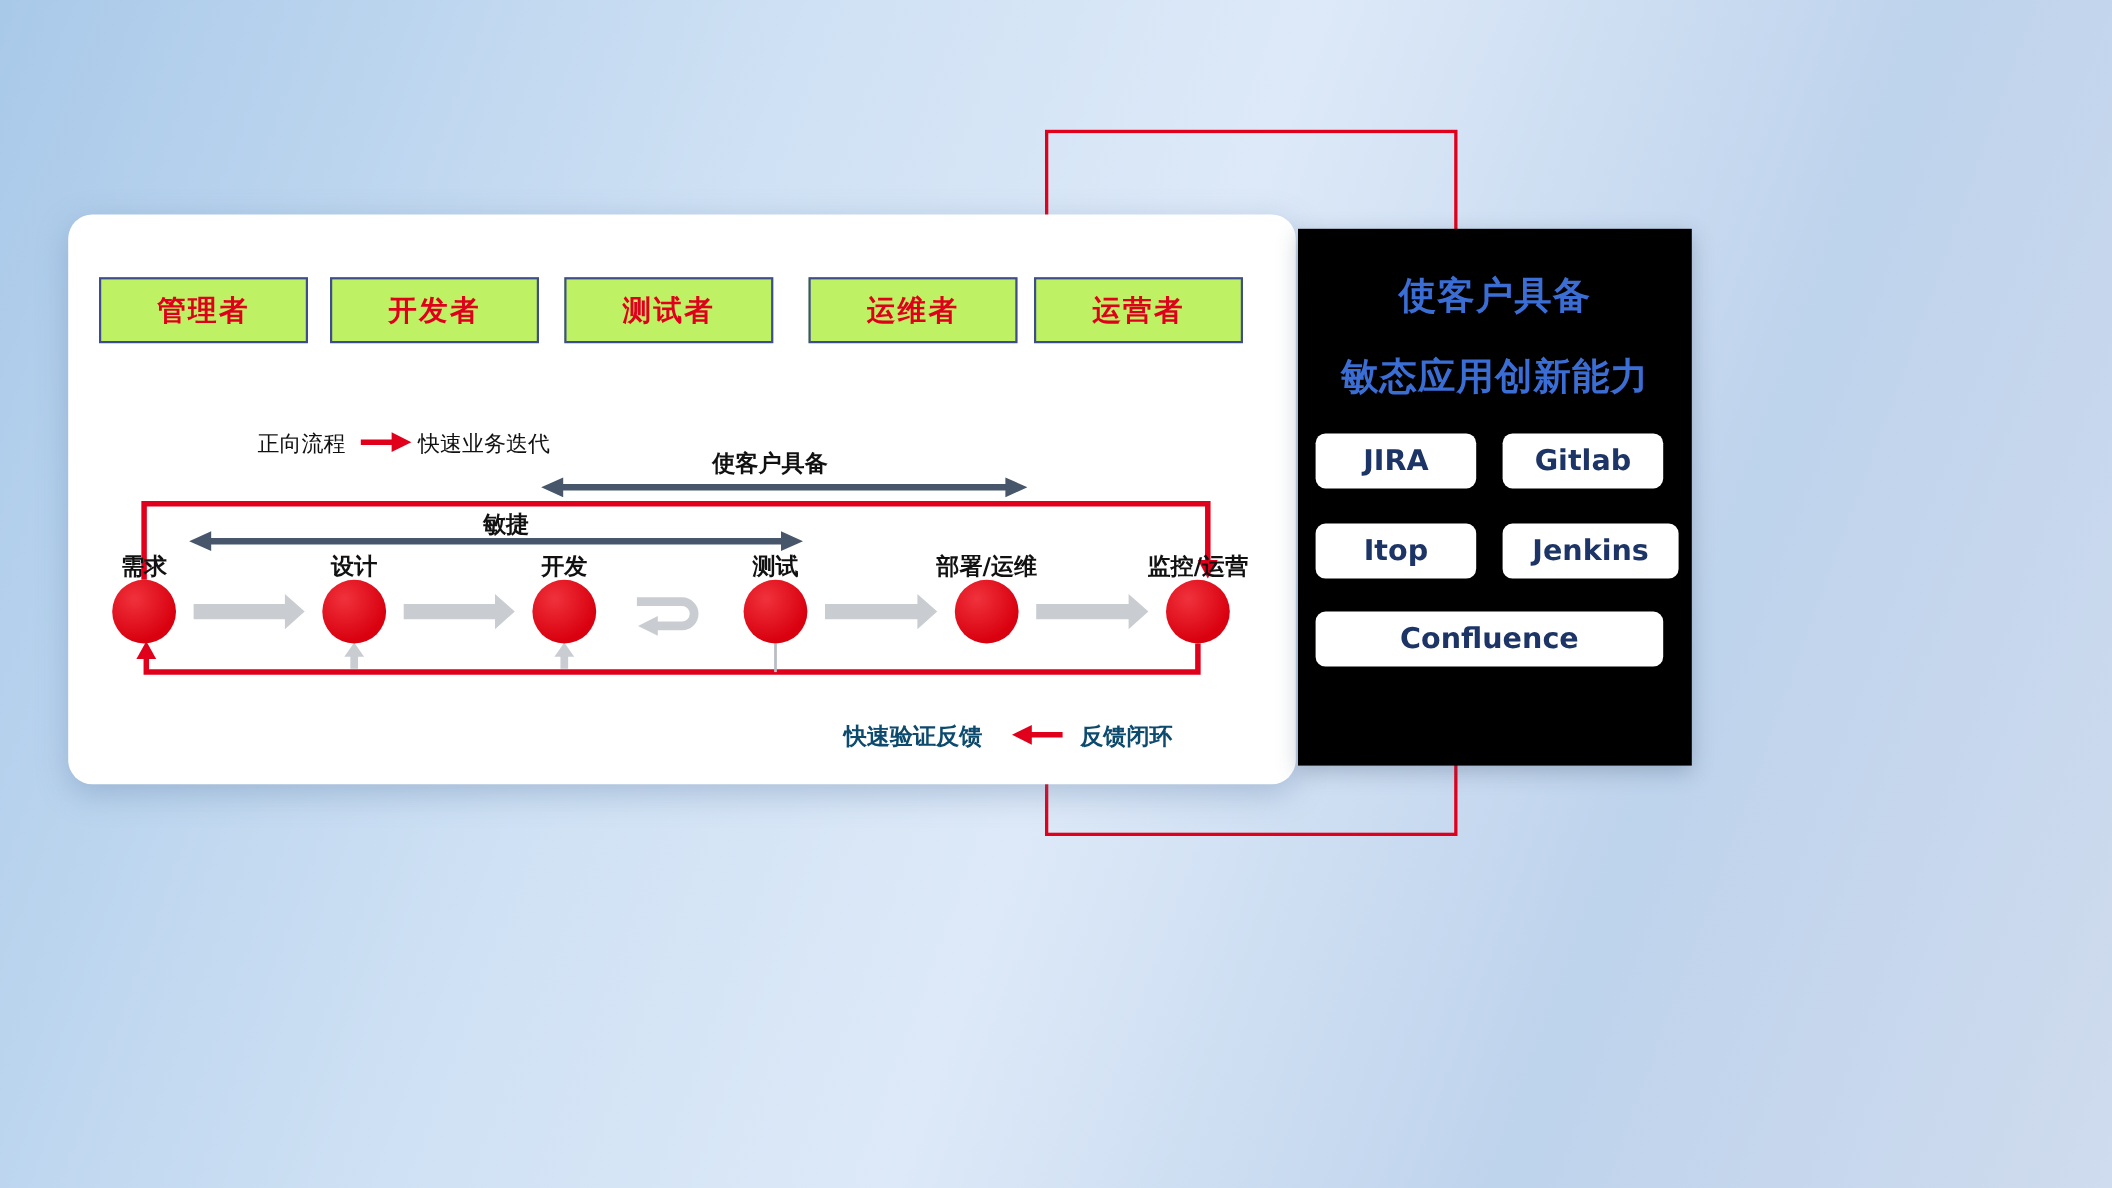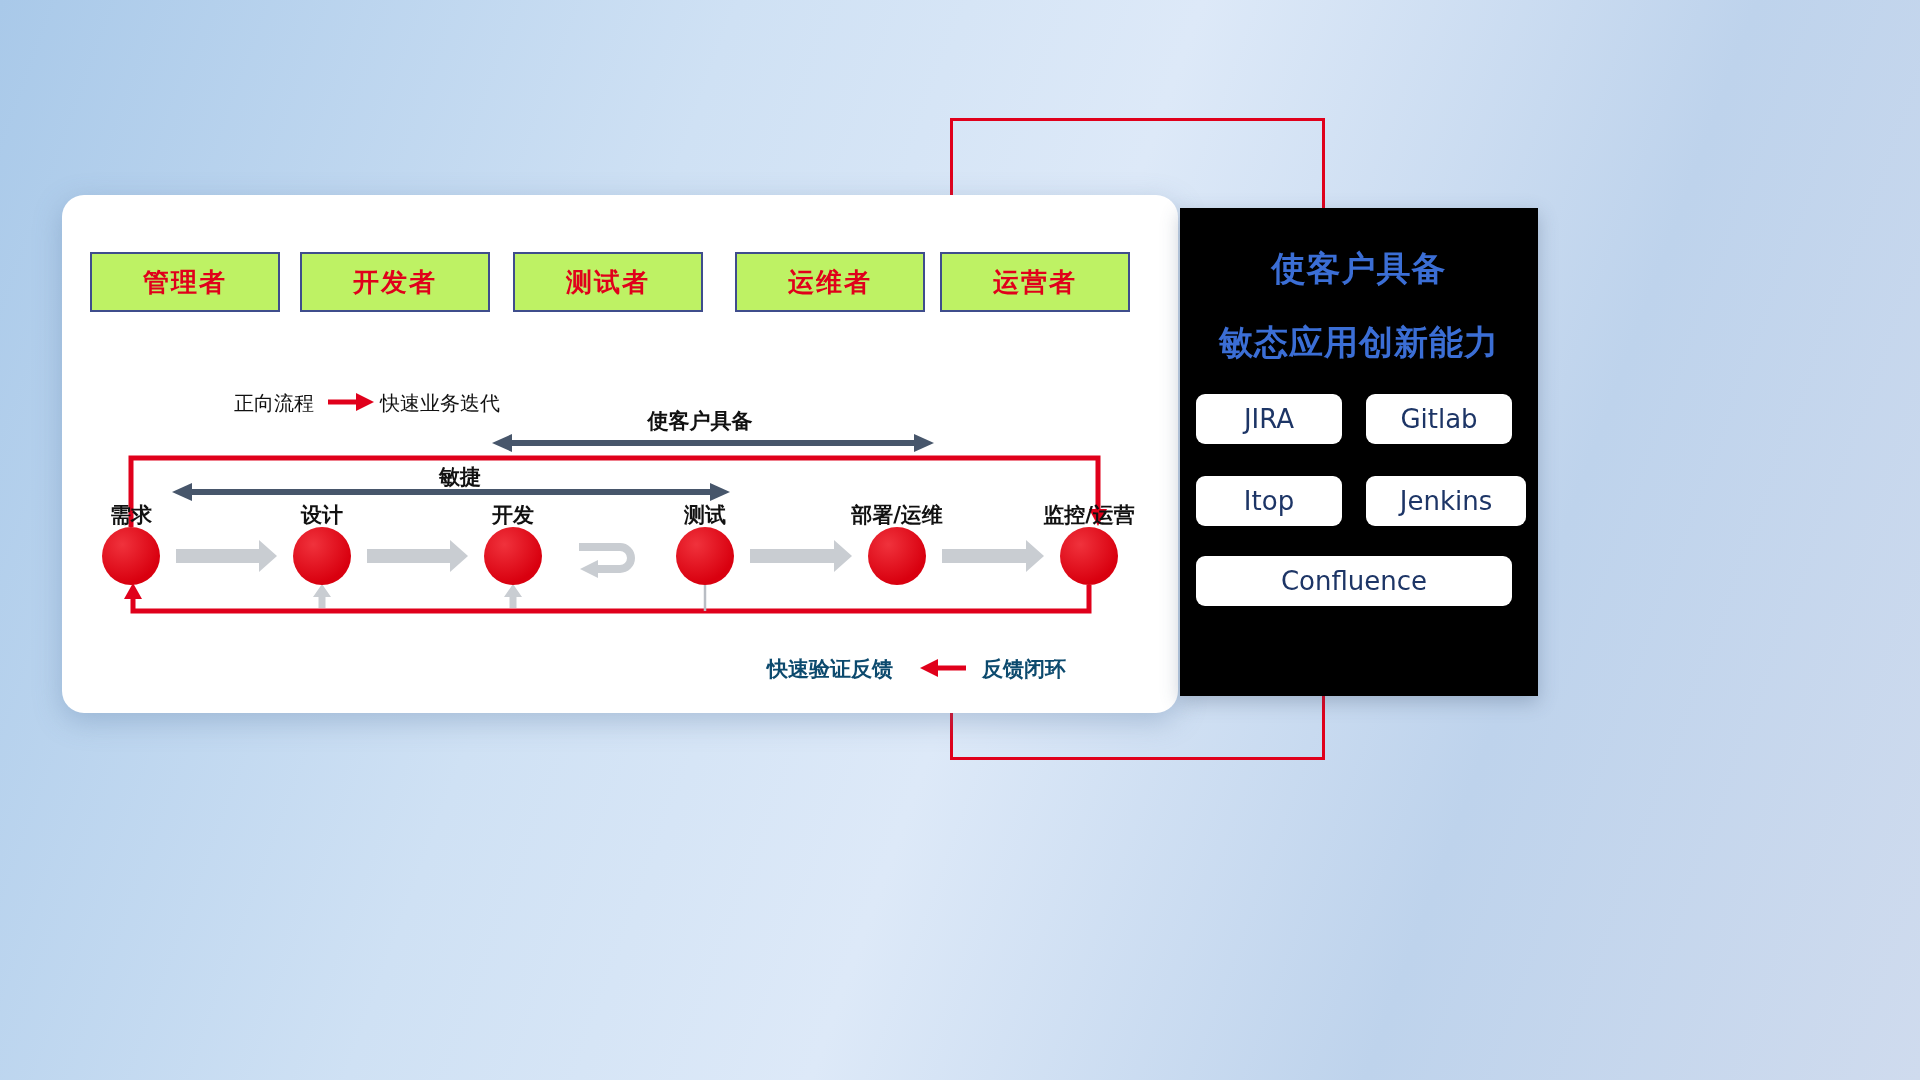--- a/index.html
+++ b/index.html
@@ -67,21 +67,21 @@
     background:#000000;z-index:3;box-shadow:0 6px 18px rgba(60,80,110,0.30);
   }
   .side-title{
     position:absolute;left:0;width:100%;text-align:center;
     color:var(--blue);font-weight:700;font-size:34px;letter-spacing:1px;white-space:nowrap;
   }
   .tool{
     position:absolute;background:#fff;border-radius:9px;
     box-shadow:0 3px 7px rgba(0,0,0,0.18);
     display:flex;align-items:center;justify-content:center;
-    color:var(--tool-text);font-size:26px;font-weight:400;
+    color:var(--tool-text);font-size:26px;font-weight:700;
   }
 </style>
 </head>
 <body>
 
 <div class="red-frame"></div>
 
 <div class="panel">
 
   <div class="role-box" style="left:28px">

